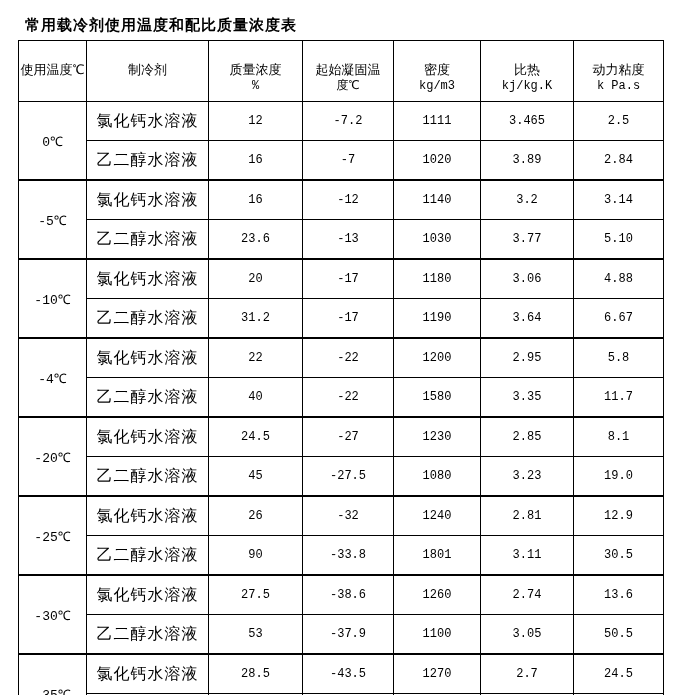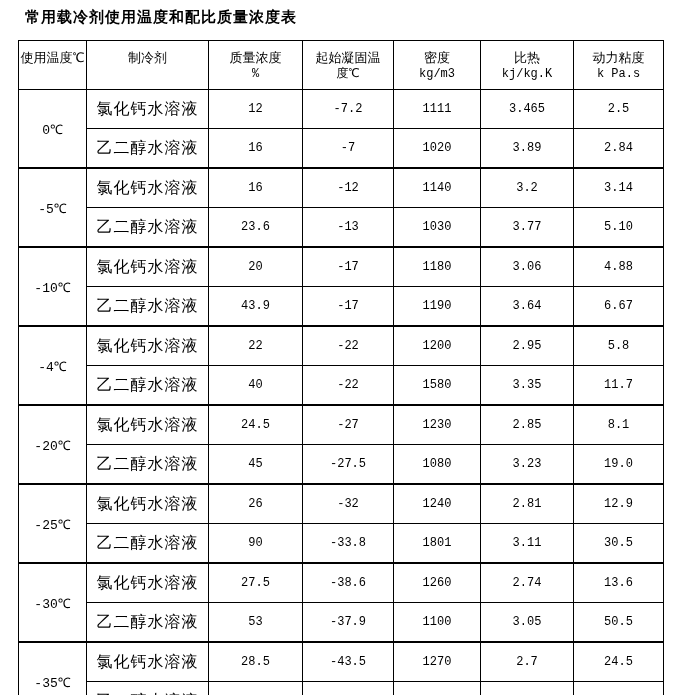--- a/index.html
+++ b/index.html
@@ -12,21 +12,21 @@
   .page {
     position: relative;
     width: 683px;
     height: 695px;
     background: #ffffff;
     overflow: hidden;
   }
   .doc-title {
     position: absolute;
     left: 25px;
-    top: 8px;
+    top: 16px;
     font-size: 15px;
     font-weight: bold;
     letter-spacing: 1px;
     white-space: nowrap;
   }
   table.coolant-table {
     position: absolute;
     left: 18px;
     top: 40px;
     width: 645px;
@@ -40,21 +40,21 @@
     border: 1px solid #000;
     text-align: center;
     padding: 0;
     overflow: hidden;
     background: #ffffff;
   }
   .coolant-table thead th {
     height: 40px;
     vertical-align: top;
     font-weight: normal;
-    padding-top: 8px;
+    padding-top: 20px;
   }
   .h-label {
     display: block;
     font-size: 13px;
     line-height: 17px;
     white-space: nowrap;
   }
   .h-sub {
     display: block;
     font-size: 12px;
@@ -165,21 +165,21 @@
         <td class="temp" rowspan="2">-10℃</td>
         <td class="name">氯化钙水溶液</td>
         <td class="num">20</td>
         <td class="num">-17</td>
         <td class="num">1180</td>
         <td class="num">3.06</td>
         <td class="num">4.88</td>
       </tr>
       <tr>
         <td class="name">乙二醇水溶液</td>
-        <td class="num">43.9</td>
+        <td class="num">31.2</td>
         <td class="num">-17</td>
         <td class="num">1190</td>
         <td class="num">3.64</td>
         <td class="num">6.67</td>
       </tr>
 
       <tr class="group-start">
         <td class="temp" rowspan="2">-4℃</td>
         <td class="name">氯化钙水溶液</td>
         <td class="num">22</td>

